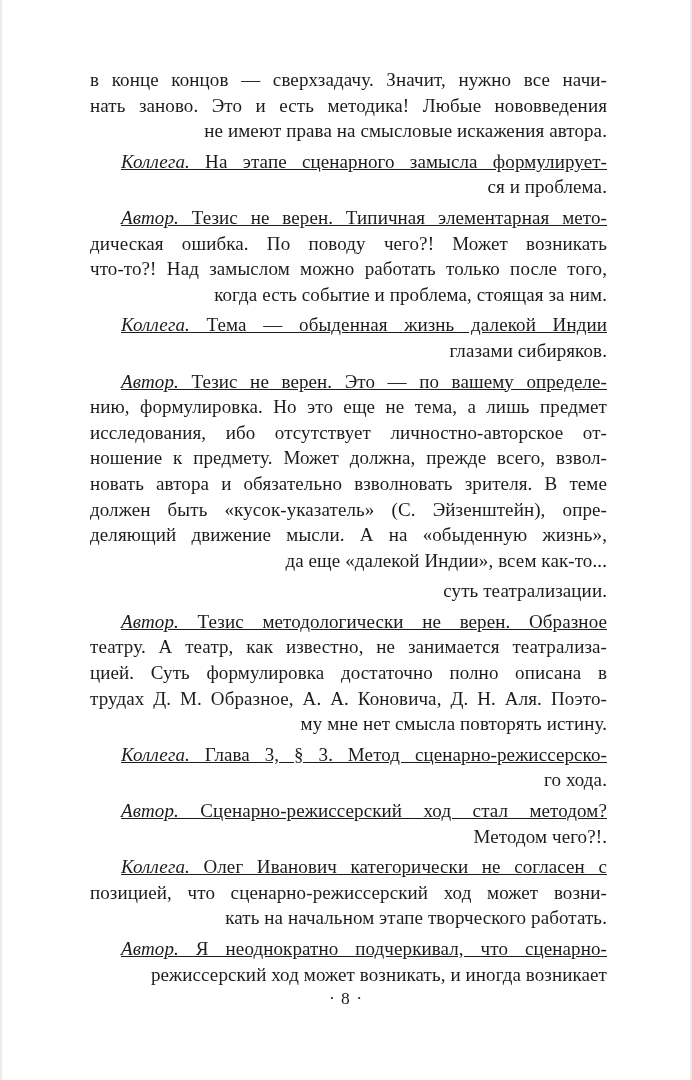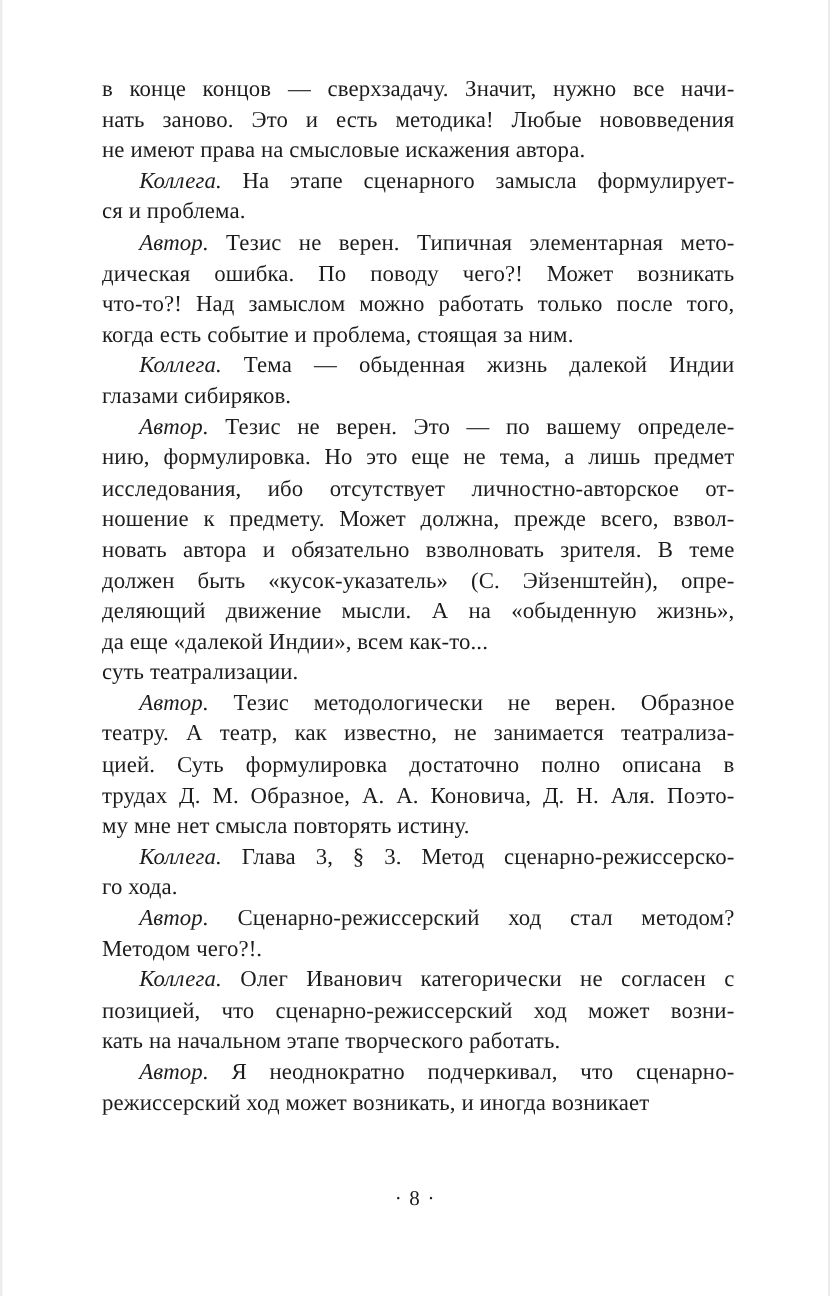--- a/index.html
+++ b/index.html
@@ -23,32 +23,33 @@
   .text-block {
     position: absolute;
     left: 85px;
     top: 62px;
     width: 527px;
     font-size: 19px;
     line-height: 25.6px;
     letter-spacing: 0.1px;
   }
   .paragraph {
-    margin: 0;
+    margin: 5px;
   }
   .line {
-    text-align: left;
+    text-align: right;
   }
   
   .line.fill {
     text-align: justify;
     text-align-last: justify;
   }
   .line.indent {
     text-indent: 31px;
+    text-decoration: underline;
   }
   .speaker {
     font-style: italic;
   }
   .footer {
     position: absolute;
     left: 0;
     right: 0;
     top: 988px;
     text-align: center;

